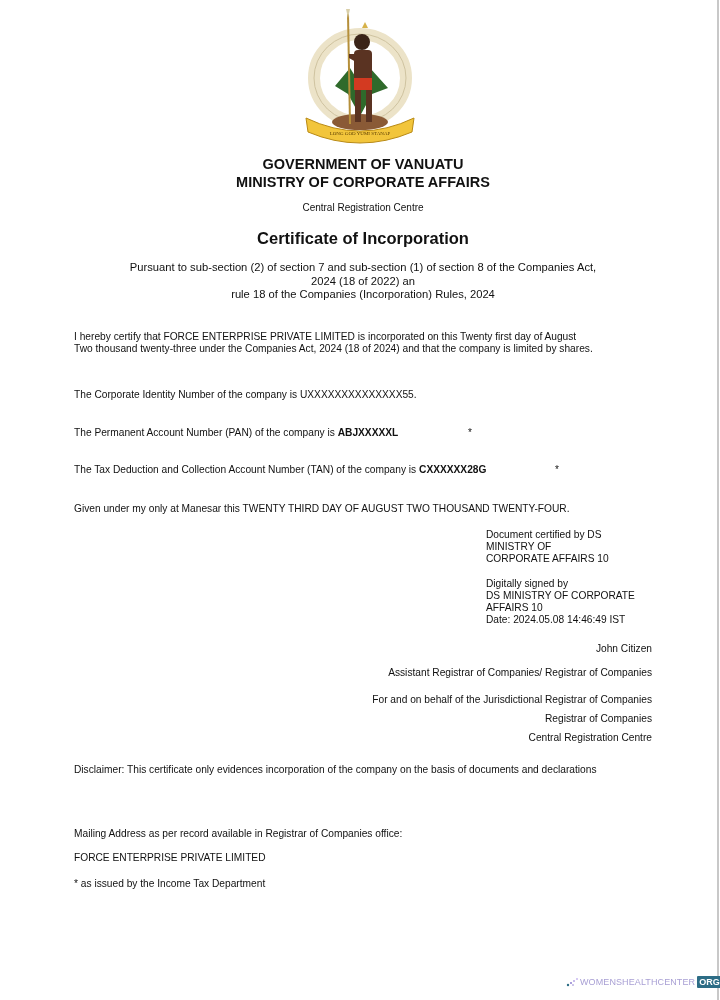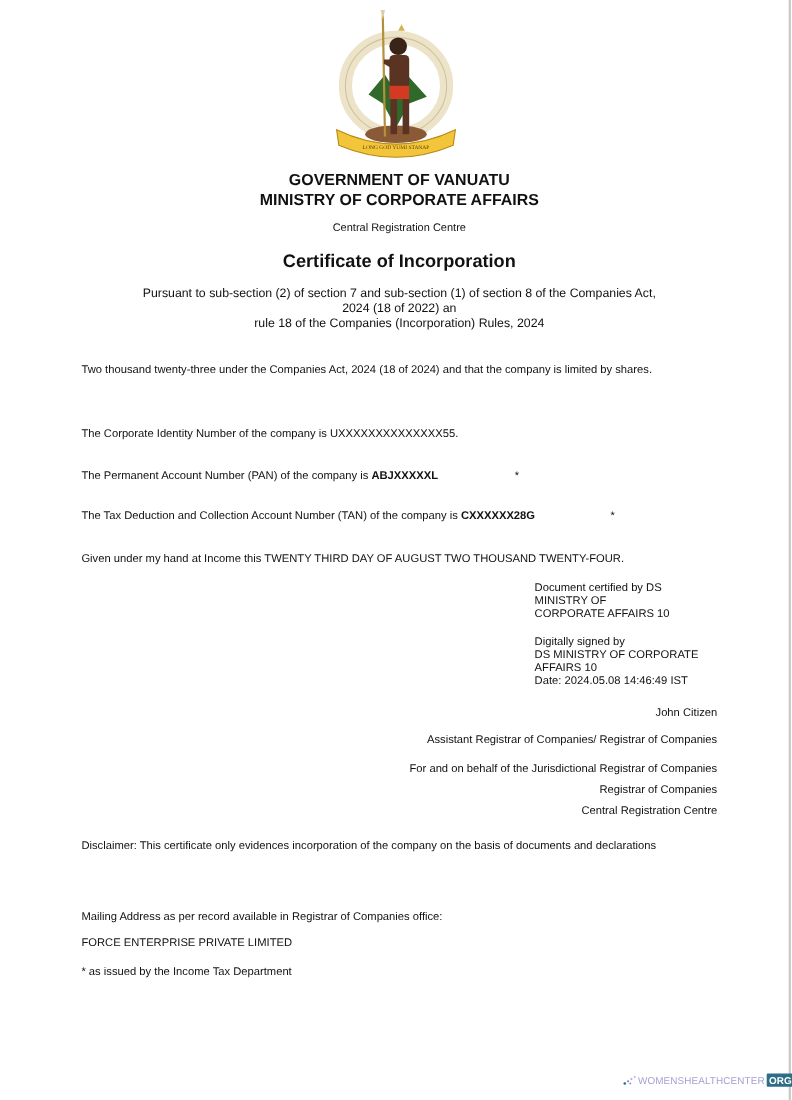--- a/index.html
+++ b/index.html
@@ -51,32 +51,33 @@
 </div>
 <div class="center h-crc">Central Registration Centre</div>
 <div class="center h-title">Certificate of Incorporation</div>
 <div class="center h-pursuant">
   <div>Pursuant to sub-section (2) of section 7 and sub-section (1) of section 8 of the Companies Act,</div>
   <div>2024 (18 of 2022) an</div>
   <div>rule 18 of the Companies (Incorporation) Rules, 2024</div>
 </div>
 
 <div class="p" style="top:331px;">
+  <div>I hereby certify that FORCE ENTERPRISE PRIVATE LIMITED is incorporated on this Twenty first day of August</div>
   <div>Two thousand twenty-three under the Companies Act, 2024 (18 of 2024) and that the company is limited by shares.</div>
 </div>
 
 <div class="p" style="top:389px;"><span>The Corporate Identity Number of the company is </span><span>UXXXXXXXXXXXXXX55.</span></div>
 
 <div class="p" style="top:427px;"><span>The Permanent Account Number (PAN) of the company is </span><b>ABJXXXXXL</b></div>
 <span class="star" style="left:468px; top:427px;">*</span>
 
 <div class="p" style="top:464px;"><span>The Tax Deduction and Collection Account Number (TAN) of the company is </span><b>CXXXXXX28G</b></div>
 <span class="star" style="left:555px; top:464px;">*</span>
 
-<div class="p" style="top:503px;">Given under my hand at Income this TWENTY THIRD DAY OF AUGUST TWO THOUSAND TWENTY-FOUR.</div>
+<div class="p" style="top:503px;">Given under my only at Manesar this TWENTY THIRD DAY OF AUGUST TWO THOUSAND TWENTY-FOUR.</div>
 
 <div class="sig" style="top:529px;">
   <div>Document certified by DS</div>
   <div>MINISTRY OF</div>
   <div>CORPORATE AFFAIRS 10</div>
 </div>
 <div class="sig" style="top:578px;">
   <div>Digitally signed by</div>
   <div>DS MINISTRY OF CORPORATE</div>
   <div>AFFAIRS 10</div>

